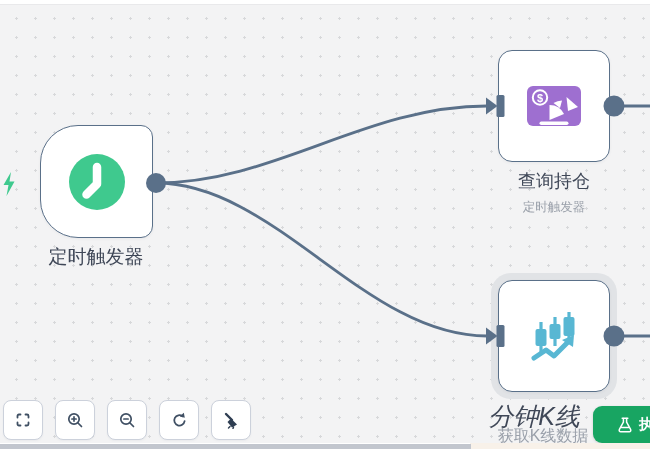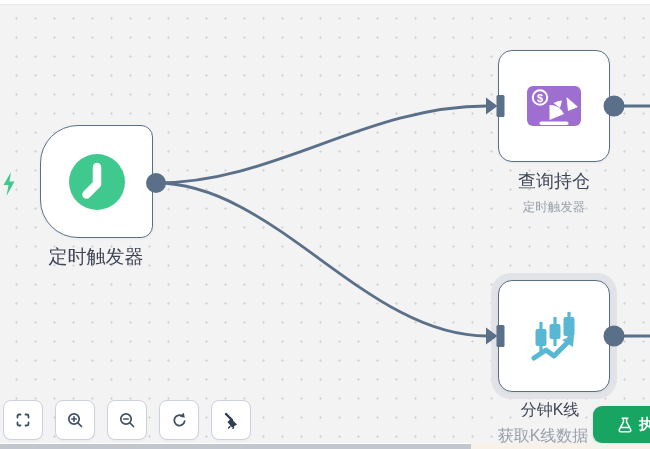--- a/index.html
+++ b/index.html
@@ -17,21 +17,21 @@
   .node-square{width:112px;height:112px;border-radius:14px;}
   .node-account{left:498px;top:50px;}
   .node-kline{left:498px;top:280px;}
   .halo{position:absolute;left:491px;top:273px;width:126px;height:126px;border-radius:20px;background:#e1e3e6;z-index:2;}
   .clock-badge{width:56px;height:56px;border-radius:50%;background:#3fc98e;display:flex;align-items:center;justify-content:center;}
   .node-label{position:absolute;transform:translateX(-50%);white-space:nowrap;color:#3f4757;font-weight:500;z-index:4;}
   .node-sub{position:absolute;transform:translateX(-50%);white-space:nowrap;color:#9aa0aa;z-index:4;}
   .lbl-trigger{left:96px;top:244px;font-size:19px;}
   .lbl-account{left:554px;top:169px;font-size:18px;}
   .sub-account{left:554px;top:199px;font-size:12.5px;}
-  .lbl-kline{left:550px;top:400px;font-size:16px;}
+  .lbl-kline{left:534px;top:400px;font-size:25px;font-style:italic;}
   .sub-kline{left:543px;top:426px;font-size:16px;}
   #edges{position:absolute;left:0;top:0;z-index:5;pointer-events:none;}
   .bolt{position:absolute;left:2px;top:172px;z-index:2;}
   .toolbar{position:absolute;left:0;top:400px;z-index:10;}
   .tool-btn{position:absolute;top:0;width:40px;height:40px;background:#ffffff;border:1px solid #ccd1db;
             border-radius:8px;box-sizing:border-box;display:flex;align-items:center;justify-content:center;
             box-shadow:0 1px 2px rgba(60,70,90,.05);cursor:pointer;}
   .exec-btn{position:absolute;left:593px;top:406px;width:120px;height:37px;background:#18a562;
             border:none;border-radius:9px 0 0 9px;z-index:11;display:flex;align-items:center;
             padding:0 0 0 24px;gap:6px;cursor:pointer;box-shadow:0 1px 3px rgba(0,0,0,.15);}

